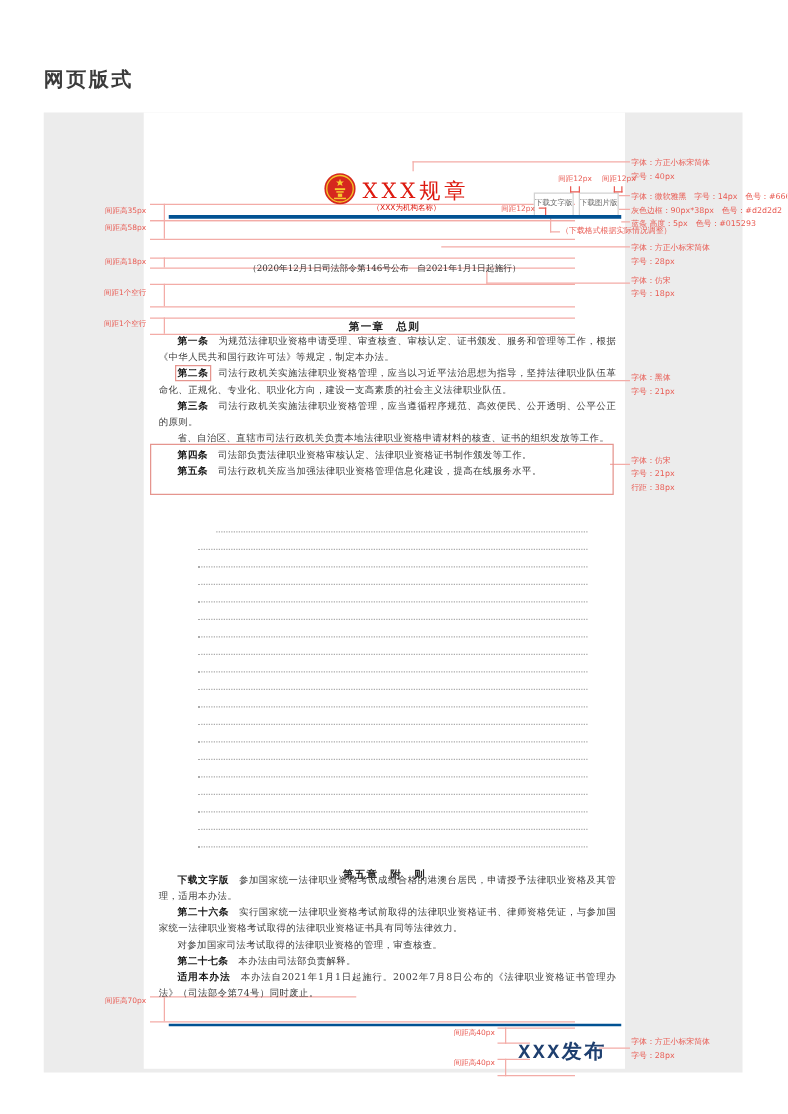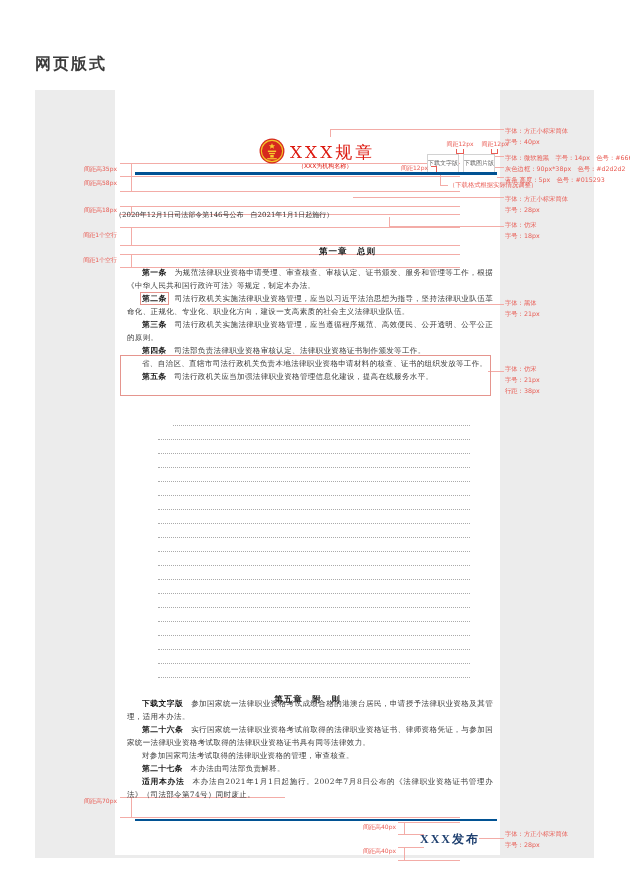--- a/index.html
+++ b/index.html
@@ -17,39 +17,39 @@
   .mast-note{position:absolute;left:298px;top:162px;font-size:6px;z-index:3;}
 
   .blue-line{position:absolute;z-index:3;}
 
   .btn{position:absolute;width:30px;height:17px;border:1px solid #d2d2d2;background:#fff;
        color:#666666;font-size:6px;line-height:15px;text-align:center;z-index:3;cursor:pointer;}
 
   .doc-title{position:absolute;left:115px;top:190px;width:385px;text-align:center;
        font-family:"DejaVu Serif",serif;font-weight:bold;font-size:13px;color:#1f1f1f;
        letter-spacing:2px;z-index:3;}
-  .doc-subtitle{position:absolute;left:115px;top:210px;width:385px;text-align:left;
+  .doc-subtitle{position:absolute;left:115px;top:210px;width:385px;text-align:center;
        font-family:"DejaVu Serif",serif;font-size:7px;color:#333;z-index:3;}
   .chapter{position:absolute;left:115px;width:385px;text-align:center;font-weight:bold;
        font-size:8.5px;color:#222;letter-spacing:1px;z-index:3;}
 
   .body-block{position:absolute;left:127px;width:366px;font-family:"DejaVu Serif",serif;
        font-size:7.5px;line-height:13px;letter-spacing:.35px;color:#3a3a3a;
        text-align:justify;text-justify:inter-character;z-index:3;}
   .body-block p{margin:0;text-indent:2em;}
   .art-num{font-family:"DejaVu Sans",sans-serif;font-weight:bold;font-size:7.8px;color:#191919;}
   .num-box{outline:1px solid #e5958e;outline-offset:1px;}
   .para-box{position:absolute;left:120px;top:355px;width:369px;height:39px;
        border:1px solid #e5958e;z-index:4;}
 
   .dot-rows{position:absolute;left:158px;top:412px;width:312px;z-index:3;}
   .dot-row{height:13px;border-bottom:1.5px dotted #ababab;}
 
   .publisher{position:absolute;left:395px;top:831px;width:110px;text-align:center;
-       font-family:Liberation Serif, serif;font-weight:bold;font-size:12px;letter-spacing:2px;z-index:3;}
+       font-family:Liberation Mono, monospace;font-weight:bold;font-size:16px;letter-spacing:2px;z-index:3;}
 
   
   .ann{position:absolute;font-size:6px;line-height:1;white-space:nowrap;z-index:5;}
   .ann-right{font-size:6.3px;line-height:11px;}
   .ldim{width:70px;text-align:right;}
   .bdim{width:48px;text-align:right;}
   .pline{position:absolute;background:#f3aca7;z-index:2;}
   .brk{position:absolute;border:1px solid #e95c54;z-index:5;}
   .brk-u{border-top:none;}           
   .brk-corner{border-left:none;border-bottom:none;} 
@@ -116,28 +116,28 @@
   <div class="mast-title" style="color: rgb(221, 26, 16);">XXX规章</div>
   <div class="mast-note" style="color: rgb(221, 26, 16);">（XXX为机构名称）</div>
 
   <div class="btn" style="left:427px;top:154px;">下载文字版</div>
   <div class="btn" style="left:463px;top:154px;">下载图片版</div>
 
   <div class="blue-line" style="left: 135px; top: 172px; width: 362px; height: 3px; background: rgb(1, 82, 147);"></div>
   <div class="blue-line" style="left: 135px; top: 819px; width: 362px; height: 2px; background: rgb(1, 82, 147);"></div>
 
   <div class="doc-subtitle">（2020年12月1日司法部令第146号公布　自2021年1月1日起施行）</div>
-  <div class="chapter" style="top:246px;margin-left:40px;">第一章　总则</div>
+  <div class="chapter" style="top:256px;">第一章　总则</div>
 
   <div class="body-block" id="body1" style="top:266px;">
       <p><b class="art-num">第一条</b>　为规范法律职业资格申请受理、审查核查、审核认定、证书颁发、服务和管理等工作，根据《中华人民共和国行政许可法》等规定，制定本办法。</p>
       <p><b class="art-num num-box">第二条</b>　司法行政机关实施法律职业资格管理，应当以习近平法治思想为指导，坚持法律职业队伍革命化、正规化、专业化、职业化方向，建设一支高素质的社会主义法律职业队伍。</p>
       <p><b class="art-num">第三条</b>　司法行政机关实施法律职业资格管理，应当遵循程序规范、高效便民、公开透明、公平公正的原则。</p>
+      <p>省、自治区、直辖市司法行政机关负责本地法律职业资格申请材料的核查、证书的组织发放等工作。</p>
       <p><b class="art-num">第四条</b>　司法部负责法律职业资格审核认定、法律职业资格证书制作颁发等工作。</p>
-      <p>省、自治区、直辖市司法行政机关负责本地法律职业资格申请材料的核查、证书的组织发放等工作。</p>
       <p><b class="art-num">第五条</b>　司法行政机关应当加强法律职业资格管理信息化建设，提高在线服务水平。</p>
     </div>
   <div class="para-box"></div>
 
   <div class="dot-rows" id="dots">
       <div class="dot-row" style="margin-left: 15px;"></div>
       <div class="dot-row"></div>
       <div class="dot-row"></div>
       <div class="dot-row"></div>
       <div class="dot-row"></div>

